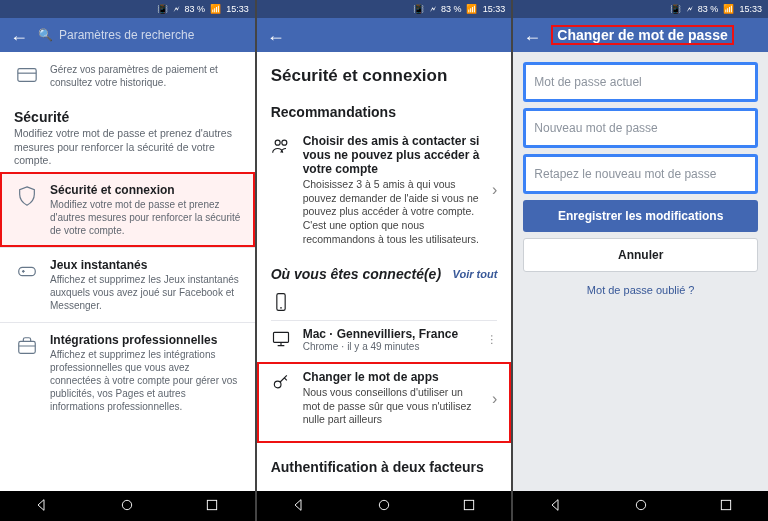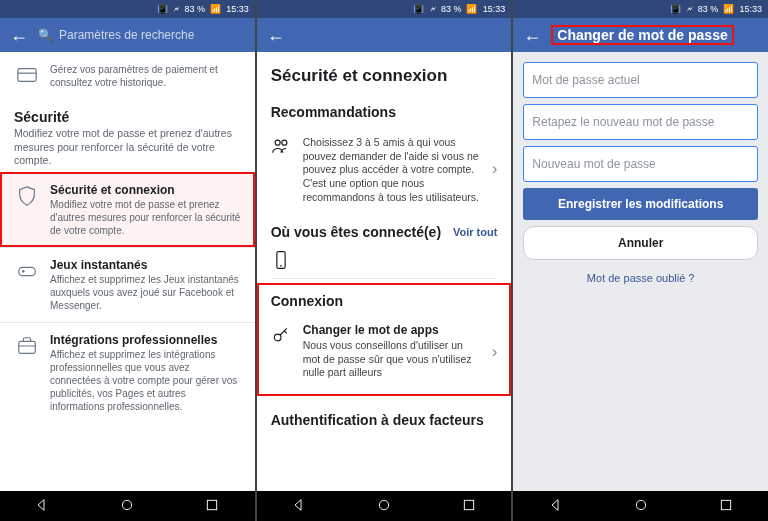--- a/index.html
+++ b/index.html
@@ -29,29 +29,29 @@
   .p2 .pagetitle { font-size:17px; font-weight:700; padding:14px 14px 8px;}
   .p2 .sect { font-size:14px; font-weight:700; padding:10px 14px 6px;}
   .p2 .row2 { display:flex; align-items:flex-start; padding:8px 14px 10px; gap:10px;}
   .p2 .row2 .ico { width:22px; flex:0 0 22px; padding-top:2px;}
   .p2 .row2 .ico svg{width:20px;height:20px;stroke:#1c1e21;fill:none;stroke-width:1.4;}
   .p2 .row2 .mid {flex:1;}
   .p2 .row2 .t{font-size:12px; font-weight:600;}
   .p2 .row2 .s{font-size:10.5px; color:#444; line-height:1.3; margin-top:2px;}
   .p2 .chev{font-size:16px;color:#888;align-self:center;}
   .p2 .link{color:#385898;font-size:11px;font-weight:600;}
-  .p2 .sectrow{display:flex;justify-content:space-between;align-items:center;padding:10px 14px 4px;}
+  .p2 .sectrow{display:flex;justify-content:space-between;align-items:center;padding:10px 14px 4px;font-style:italic;}
   .p2 .devsub{font-size:10px;color:#606770;}
   .p2 .devsub .active{color:#14a314;}
   .p2 .sep{height:1px;background:#e5e6eb;margin:0 14px;}
 
   .p3 .form { padding:10px; background:#e9ebee; height:100%;}
-  .p3 .inp { background:#fff; border:1px solid #3b82f6; border-radius:3px; padding:10px 8px; font-size:12px; color:#8d949e; margin-bottom:6px;}
+  .p3 .inp { background:#fff; border:3px solid #3b82f6; border-radius:3px; padding:10px 8px; font-size:12px; color:#8d949e; margin-bottom:6px;}
   .p3 .btn-pri { background:#4267B2; color:#fff; text-align:center; padding:9px; border-radius:3px; font-size:12px; font-weight:600; margin-top:4px; margin-bottom:6px;}
-  .p3 .btn-sec { background:#fff; border:1px solid #ccd0d5; text-align:center; padding:9px; border-radius:11px; font-size:12px; font-weight:600;}
+  .p3 .btn-sec { background:#fff; border:1px solid #ccd0d5; text-align:center; padding:9px; border-radius:3px; font-size:12px; font-weight:600;}
   .p3 .forgot { text-align:center; color:#385898; font-size:11px; margin-top:12px;}
 </style>
 </head>
 <body>
 
 <div class="phone">
   <div class="statusbar">
     <span>📳</span>
     <span>🗲</span>
     <span>83 %</span>
@@ -145,37 +145,48 @@
   <div class="content">
     <div class="pagetitle">Sécurité et connexion</div>
     <div class="sect">Recommandations</div>
     <div class="row2">
       <div class="ico"><svg viewBox="0 0 24 24">
             <circle cx="8" cy="8" r="3"></circle>
             <circle cx="16" cy="8" r="3"></circle>
             <path d="M2 20c0-3 3-5 6-5s6 2 6 5M12 20c0-3 3-5 6-5"></path>
           </svg></div>
       <div class="mid">
+          <div class="t">Choisir des amis à contacter si vous ne pouvez plus accéder à votre compte</div>
           <div class="s">Choisissez 3 à 5 amis à qui vous pouvez demander de l'aide si vous ne pouvez plus accéder à votre compte. C'est une option que nous recommandons à tous les utilisateurs.</div>
         </div>
       <div class="chev">›</div>
     </div>
     <div class="sectrow">
       <div class="sect" style="padding:0">Où vous êtes connecté(e)</div>
       <span class="link">Voir tout</span>
     </div>
     <div class="row2" style="padding-top:4px;padding-bottom:6px">
       <div class="ico"><svg viewBox="0 0 24 24">
             <rect x="7" y="2" width="10" height="20" rx="2"></rect>
             <path d="M11 19h2"></path>
           </svg></div>
     </div>
     <div class="sep"></div>
+    <div class="row2" style="padding-top:6px;padding-bottom:6px">
+      <div class="ico"><svg viewBox="0 0 24 24">
+            <rect x="3" y="4" width="18" height="12" rx="1"></rect>
+            <path d="M8 20h8M12 16v4"></path>
+          </svg></div>
+      <div class="mid">
+          <div class="t">Mac · Gennevilliers, France</div>
+          <div class="devsub"><span>Chrome · il y a 49 minutes</span></div>
+        </div>
+      <div style="align-self:center;color:#888">⋮</div>
+    </div>
     <div class="hl3" style="margin-top:4px;padding-bottom:6px">
-      <div class="sect">Connexion</div>
       <div class="row2">
         <div class="ico"><svg viewBox="0 0 24 24">
               <circle cx="8" cy="15" r="4"></circle>
               <path d="M11 12l8-8M16 7l3 3"></path>
             </svg></div>
         <div class="mid">
             <div class="t">Changer le mot de apps</div>
             <div class="s">Nous vous conseillons d'utiliser un mot de passe sûr que vous n'utilisez nulle part ailleurs</div>
           </div>
         <div class="chev">›</div>
@@ -203,22 +214,22 @@
     <span>83 %</span>
     <span>📶</span>
     <span>15:33</span>
   </div>
   <div class="appbar">
     <span class="back">←</span>
     <span class="apptitle hl3" style="padding:2px 6px">Changer de mot de passe</span>
   </div>
   <div class="content form">
     <div class="inp">Mot de passe actuel</div>
+    <div class="inp">Nouveau mot de passe</div>
     <div class="inp">Retapez le nouveau mot de passe</div>
-    <div class="inp">Nouveau mot de passe</div>
     <div class="btn-pri">Enregistrer les modifications</div>
     <div class="btn-sec">Annuler</div>
     <div class="forgot">Mot de passe oublié ?</div>
   </div>
   <div class="navbar">
     <span class="navicon"><svg viewBox="0 0 24 24">
           <path d="M15 4l-9 8 9 8z"></path>
         </svg></span>
     <span class="navicon"><svg viewBox="0 0 24 24">
           <circle cx="12" cy="12" r="7"></circle>

